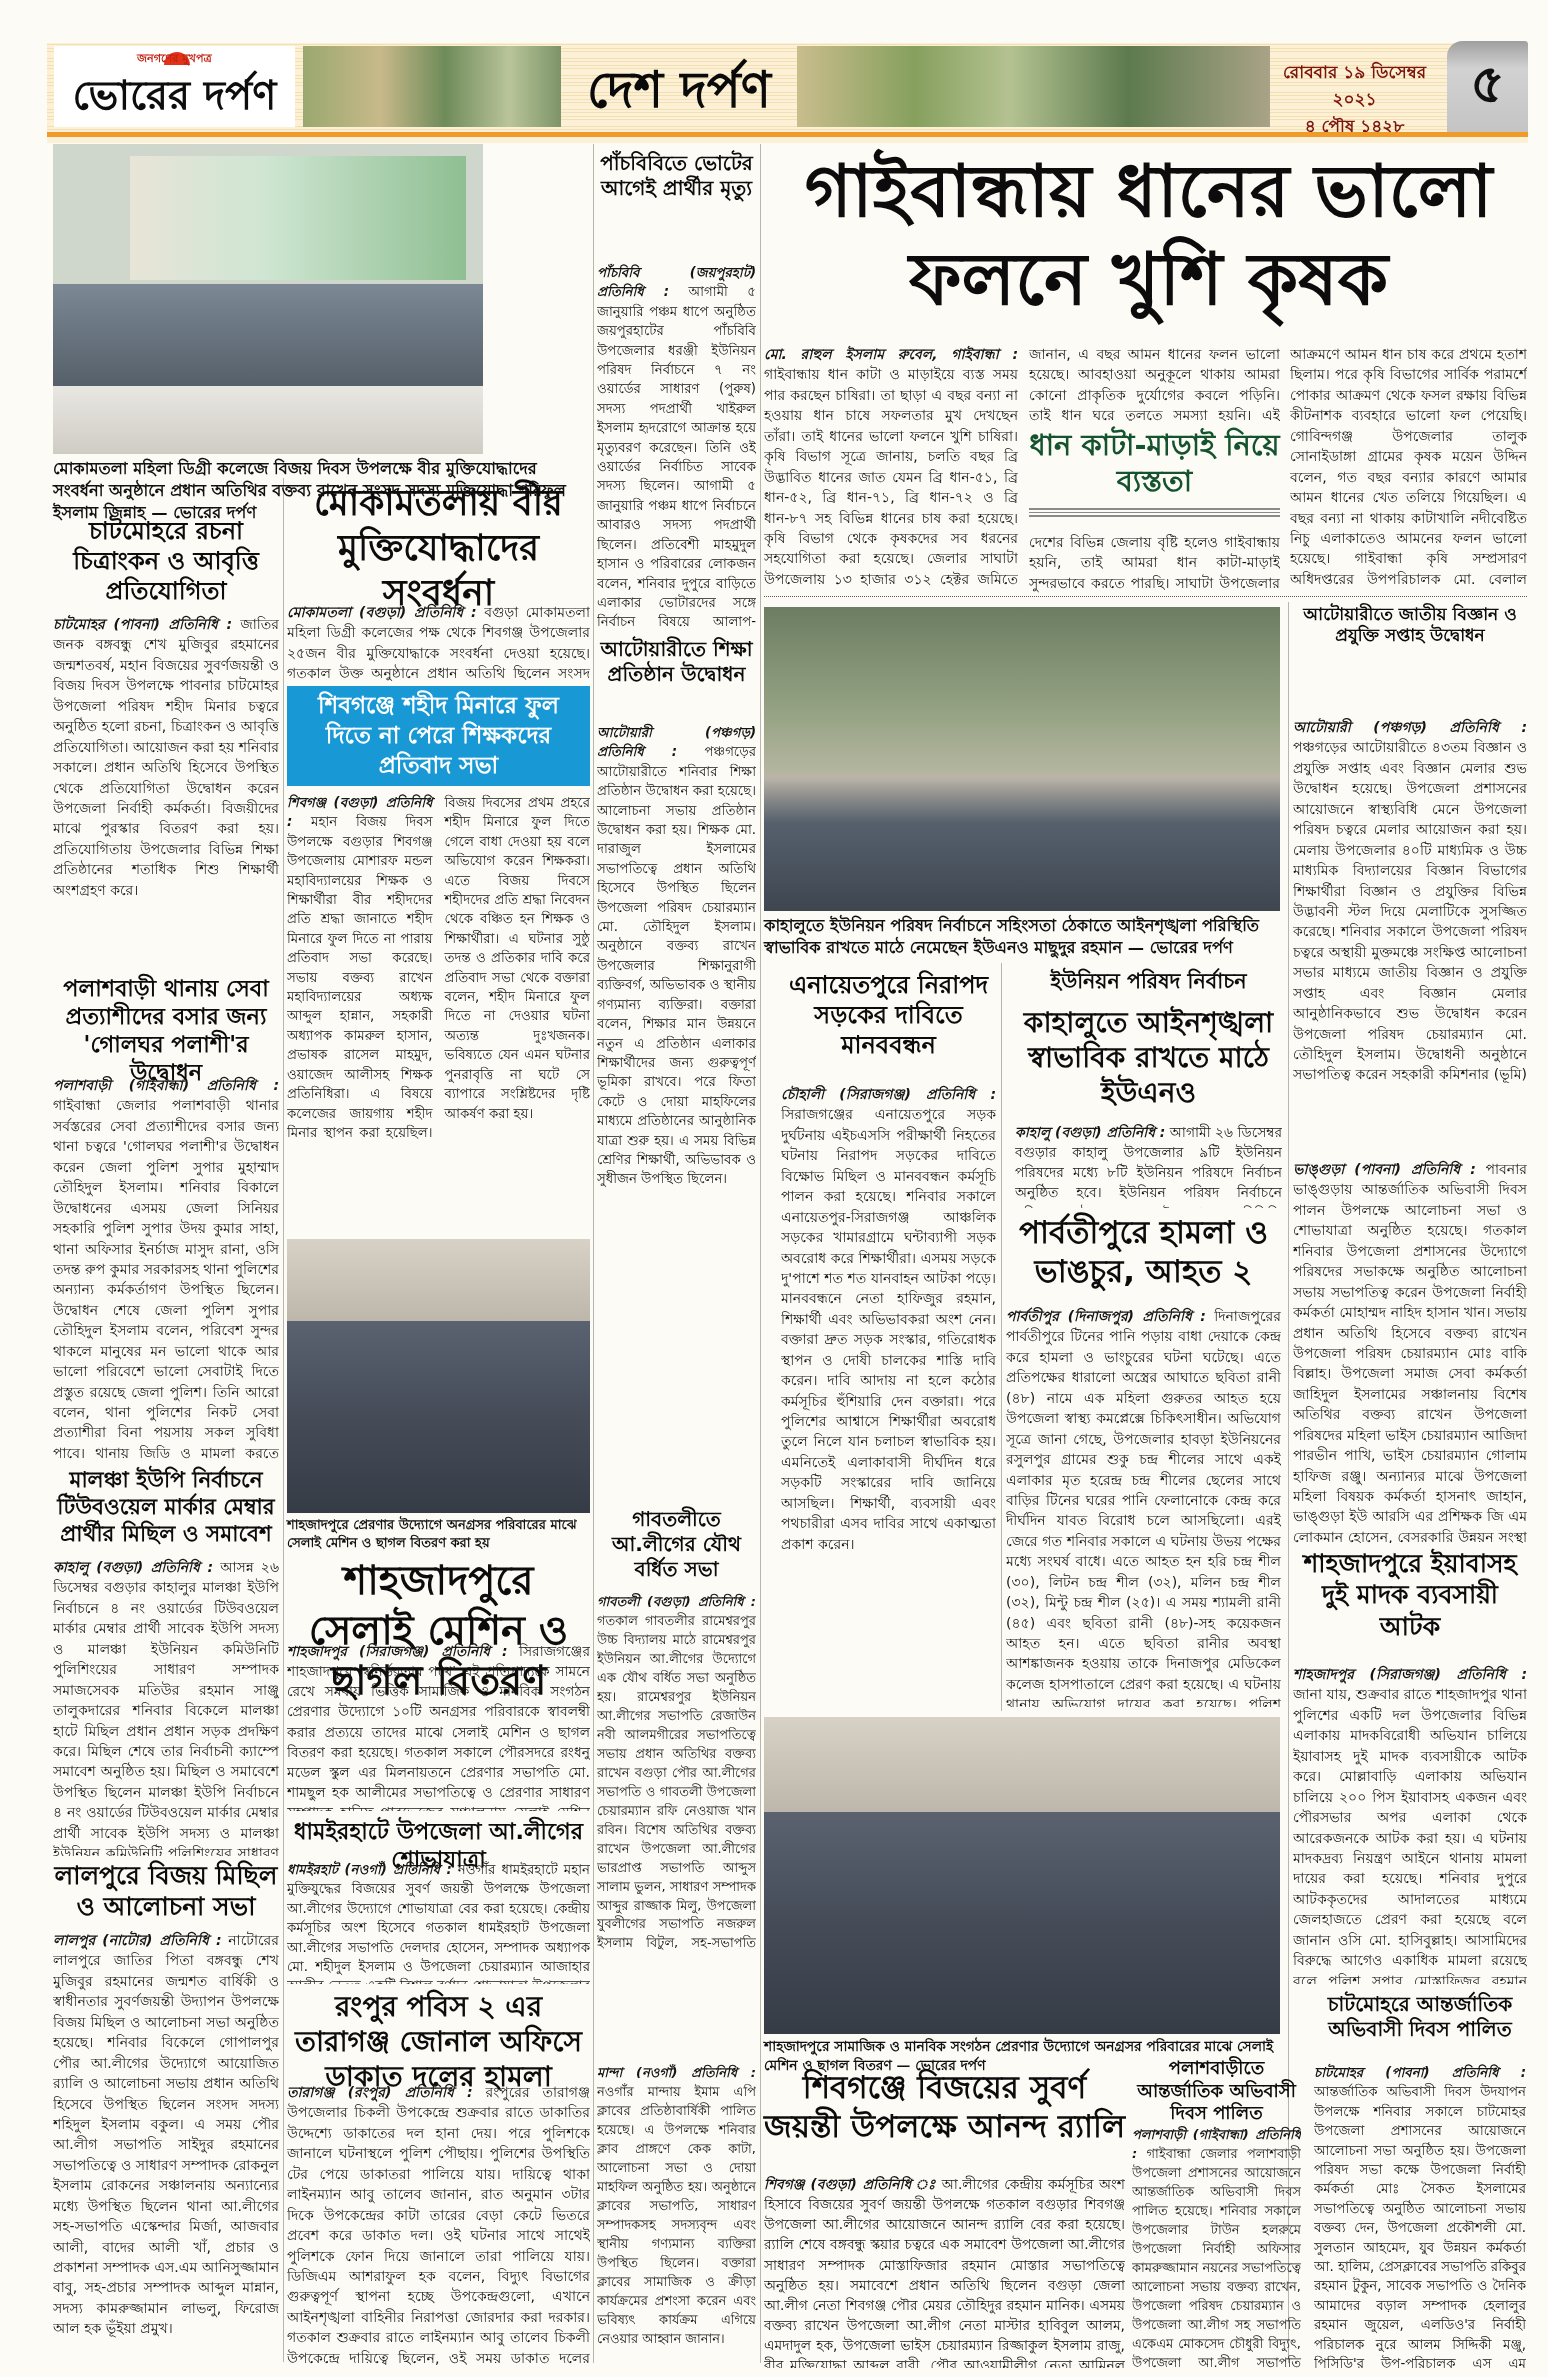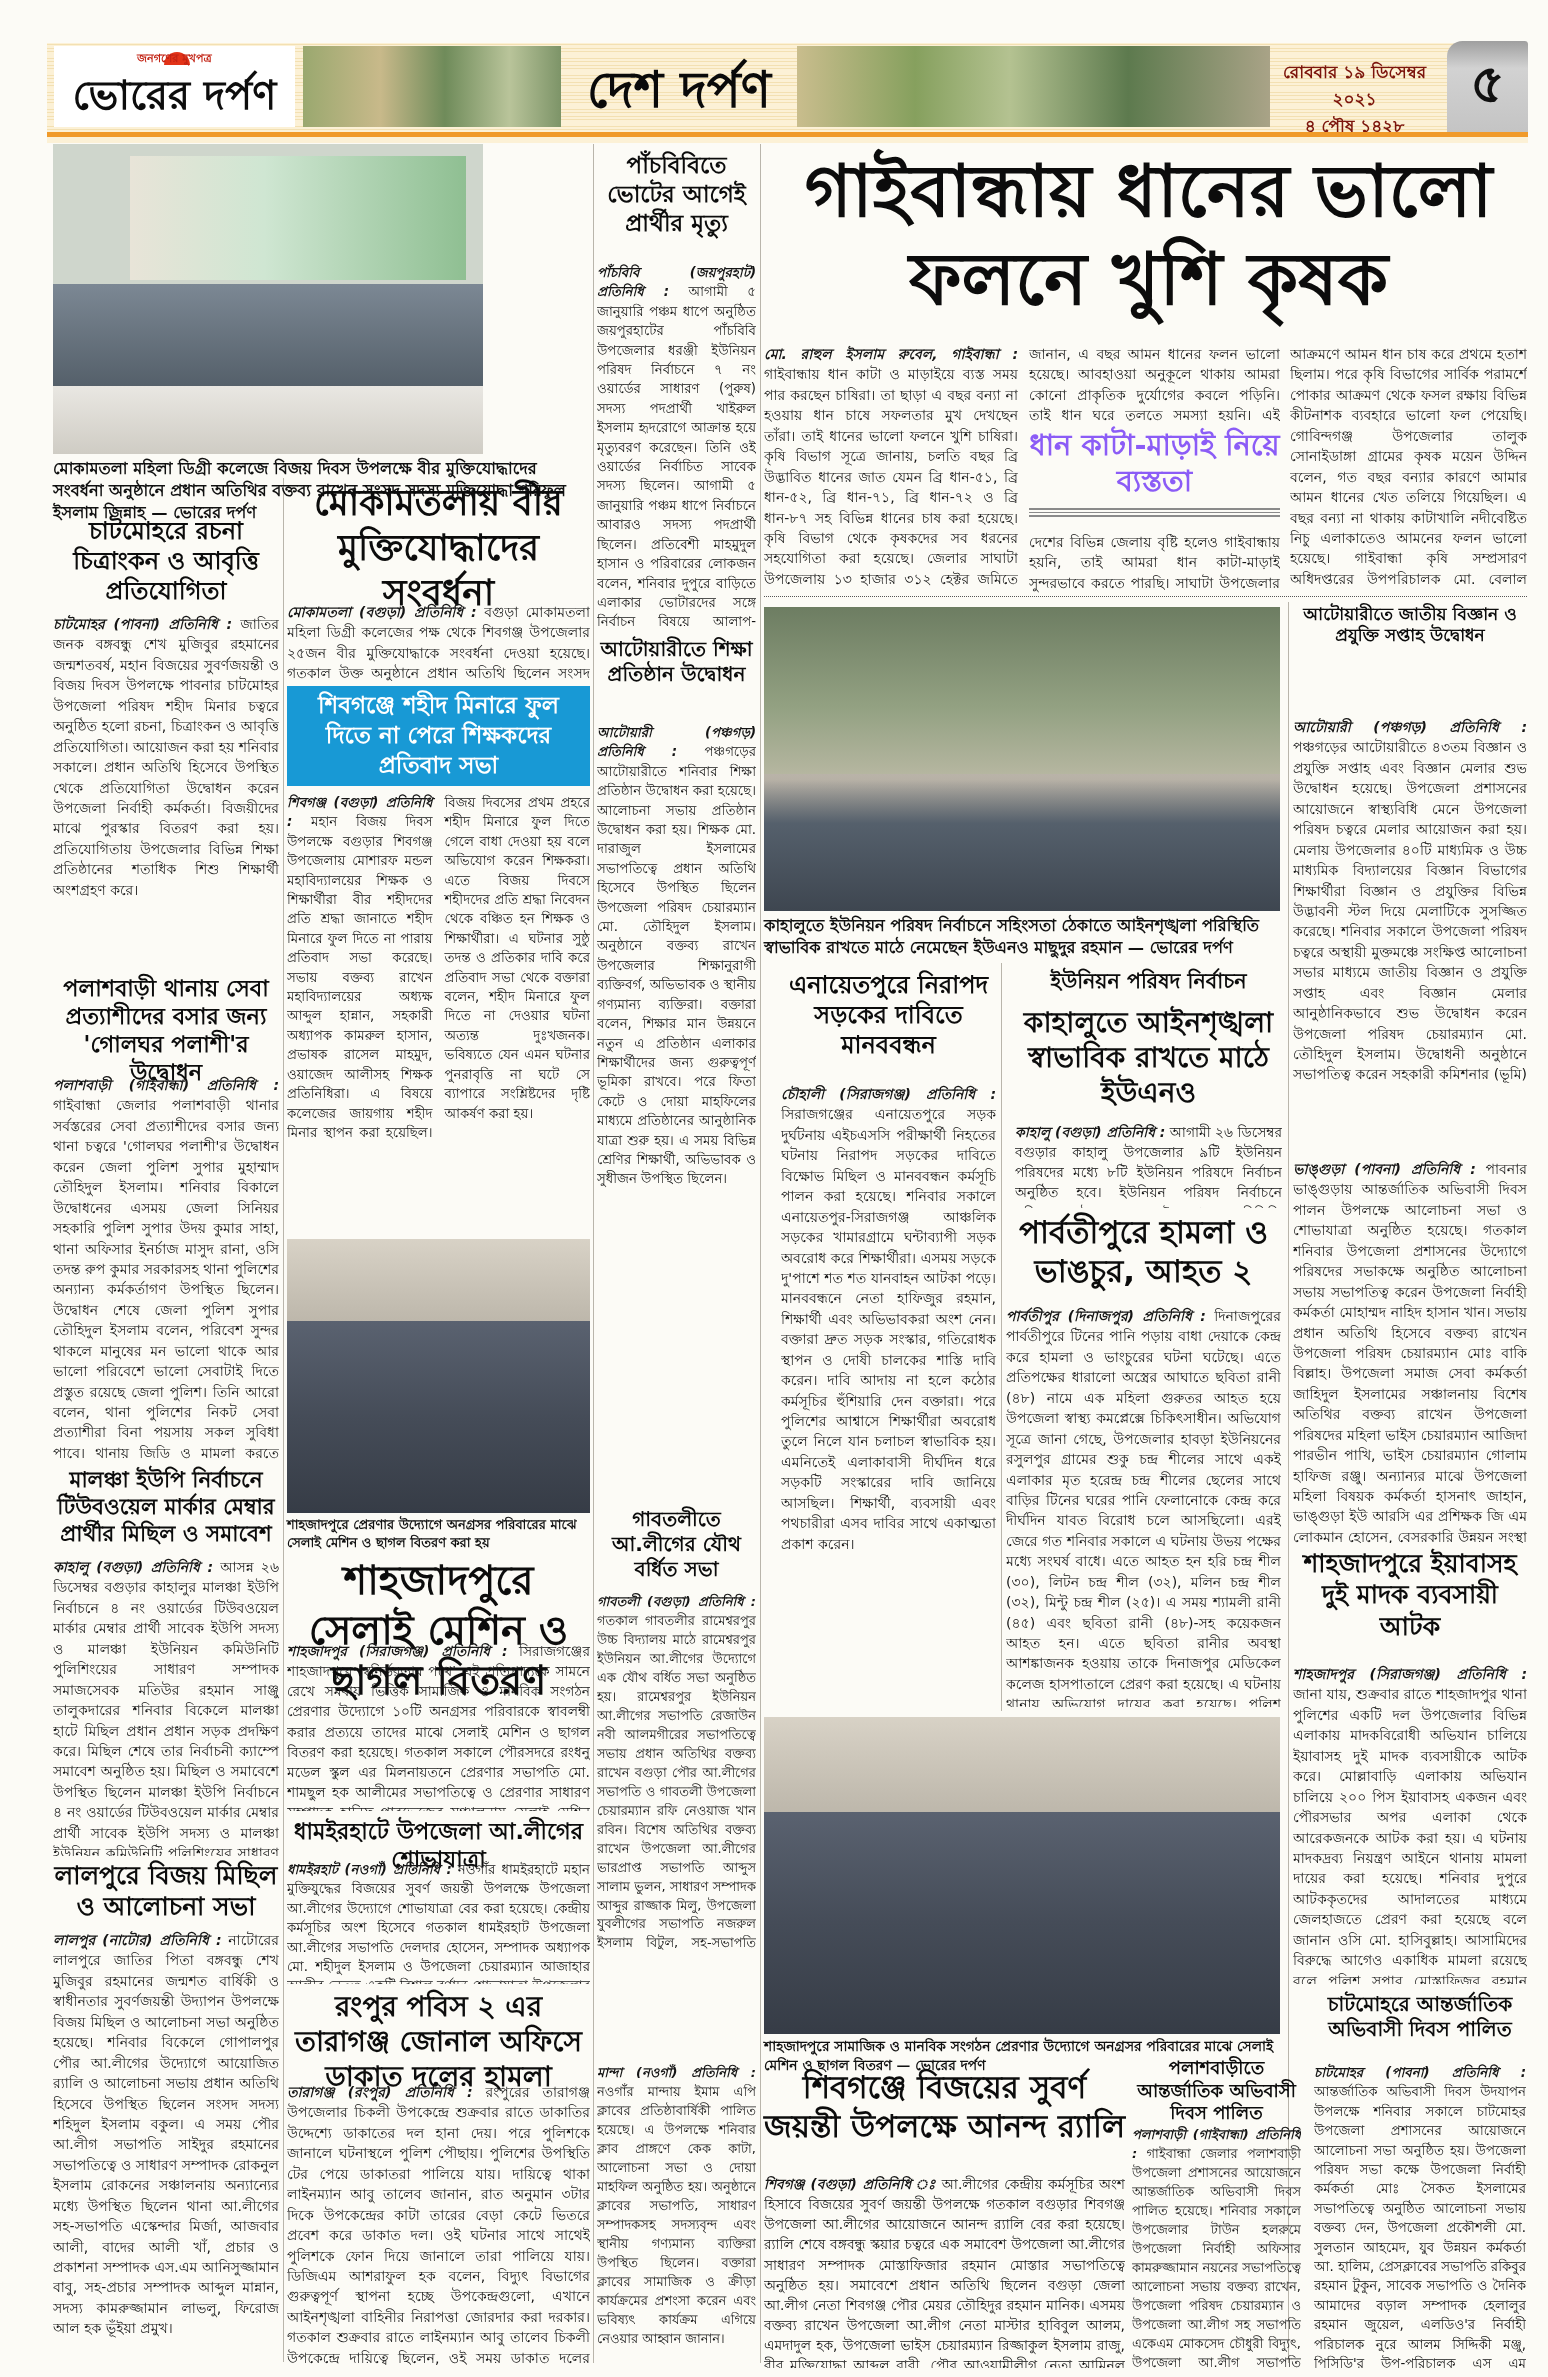--- a/index.html
+++ b/index.html
@@ -22,21 +22,21 @@
   .orange-rule{position:absolute;left:47px;top:132px;width:1481px;height:5.2px;background:#f09a2a;}
   
   .ph{position:absolute;overflow:hidden;}
   .cap{position:absolute;font-family:"DejaVu Serif",serif;font-weight:bold;font-size:16.3px;line-height:1.35;color:#111;}
   .hl{position:absolute;font-weight:800;text-align:center;color:#0c0c0c;line-height:1.25;}
   .bd{position:absolute;font-size:14px;line-height:1.46;text-align:justify;overflow:hidden;}
   .bd .by{font-weight:bold;font-style:italic;}
   .rule-v{position:absolute;width:0.9px;background:#b9b5ab;}
   .dotted{position:absolute;border-top:1.7px dotted #555;}
   .bluebox{position:absolute;background:#1899d5;color:#fff;font-weight:800;text-align:center;display:flex;align-items:center;justify-content:center;}
-  .midbox{position:absolute;text-align:center;font-weight:800;color:#8b5cf6;}
+  .midbox{position:absolute;text-align:center;font-weight:800;color:#14532d;}
   .midbox .bars{margin-top:8.6px;border-top:2.6px solid #8a8a8a;border-bottom:2.6px solid #8a8a8a;height:5.2px;background:linear-gradient(180deg,transparent 0 1.7px,#8a8a8a 1.7px 3.4px,transparent 3.4px);}
   
   .ph .banner{position:absolute;left:18%;top:4%;width:78%;height:40%;background:linear-gradient(90deg,#e8e4d8,#cfe6d2 40%,#8fbf92);}
   .ph .people{position:absolute;bottom:0;width:100%;height:55%;background:linear-gradient(180deg,#7c8894,#4e5963 70%,#3c444d);}
   .ph .table{position:absolute;bottom:0;width:100%;height:22%;background:linear-gradient(180deg,#e9e7e2,#cfccc4);}
   .ph .road{position:absolute;bottom:0;width:100%;height:45%;background:linear-gradient(180deg,#b9b3a8,#8e887d);}
   .ph .trees{position:absolute;top:0;width:100%;height:55%;background:linear-gradient(180deg,#6d7d62,#93a182 60%,#b5b6a0);}
   .ph .crowd{position:absolute;bottom:0;width:100%;height:70%;background:linear-gradient(180deg,#5a6270,#454c58 50%,#363c46);}
   .ph .wall{position:absolute;top:0;width:100%;height:30%;background:linear-gradient(180deg,#d8d2c6,#bdb7ab);}
 </style>
@@ -84,21 +84,21 @@
   </div>
   <div class="bd" style="left:1029px;top:344px;width:251px;height:77px;">জানান, এ বছর আমন ধানের ফলন ভালো হয়েছে। আবহাওয়া অনুকূলে থাকায় আমরা কোনো প্রাকৃতিক দুর্যোগের কবলে পড়িনি। তাই ধান ঘরে তুলতে সমস্যা হয়নি। এই ইউনিয়নের কৃষক আব্দুল মতিন বলেন, এ বছর ধান চাষে ভালো ফলন পেয়েছি। চলতি মাসে</div>
   <div class="midbox" style="left:1029px;top:427px;width:251px;height:96px;font-size:29px;line-height:1.25;">
     <div>ধান কাটা-মাড়াই নিয়ে ব্যস্ততা</div>
     <div class="bars"></div>
   </div>
   <div class="bd" style="left:1029px;top:532px;width:251px;height:62px;">দেশের বিভিন্ন জেলায় বৃষ্টি হলেও গাইবান্ধায় হয়নি, তাই আমরা ধান কাটা-মাড়াই সুন্দরভাবে করতে পারছি। সাঘাটা উপজেলার গাছবাড়ি গ্রামের কৃষক আব্দুল আউয়াল বলেন, পোকার</div>
   <div class="bd" style="left:1290px;top:344px;width:237px;height:249px;">আক্রমণে আমন ধান চাষ করে প্রথমে হতাশ ছিলাম। পরে কৃষি বিভাগের সার্বিক পরামর্শে পোকার আক্রমণ থেকে ফসল রক্ষায় বিভিন্ন কীটনাশক ব্যবহারে ভালো ফল পেয়েছি। গোবিন্দগঞ্জ উপজেলার তালুক সোনাইডাঙ্গা গ্রামের কৃষক ময়েন উদ্দিন বলেন, গত বছর বন্যার কারণে আমার আমন ধানের খেত তলিয়ে গিয়েছিল। এ বছর বন্যা না থাকায় কাটাখালি নদীবেষ্টিত নিচু এলাকাতেও আমনের ফলন ভালো হয়েছে। গাইবান্ধা কৃষি সম্প্রসারণ অধিদপ্তরের উপপরিচালক মো. বেলাল হোসেন বলেন, এ বছর আমনের বাম্পার ফলন হয়েছে। কৃষকদের পরামর্শ দিতে মাঠপর্যায়ে কৃষি কর্মকর্তারা কাজ করছেন। রোপা আমন কাটার কাজ এগিয়ে চলেছে। জেলার ৭ উপজেলায় ১ লাখ ২৯ হাজার ৪৮০ হেক্টর জমিতে আমন চাষ করা হয়েছে। উৎপাদন লক্ষ্যমাত্রা ধরা হয়েছে ১ লাখ ২৮ হাজার ৯০ মেট্রিক টন।</div>
   <div class="dotted" style="left:764px;top:596px;width:763px;"></div>
 
-  <div class="hl" style="left:597px;top:151px;width:159px;height:108px;font-size:23px;">পাঁচবিবিতে ভোটের আগেই প্রার্থীর মৃত্যু</div>
+  <div class="hl" style="left:597px;top:151px;width:159px;height:108px;font-size:20px;">পাঁচবিবিতে ভোটের আগেই প্রার্থীর মৃত্যু</div>
   <div class="bd" style="left:597px;top:263px;width:159px;height:370px;font-size:13.3px;">
     <span class="by">পাঁচবিবি (জয়পুরহাট) প্রতিনিধি :</span>
     <span>আগামী ৫ জানুয়ারি পঞ্চম ধাপে অনুষ্ঠিত জয়পুরহাটের পাঁচবিবি উপজেলার ধরঞ্জী ইউনিয়ন পরিষদ নির্বাচনে ৭ নং ওয়ার্ডের সাধারণ (পুরুষ) সদস্য পদপ্রার্থী খাইরুল ইসলাম হৃদরোগে আক্রান্ত হয়ে মৃত্যুবরণ করেছেন। তিনি ওই ওয়ার্ডের নির্বাচিত সাবেক সদস্য ছিলেন। আগামী ৫ জানুয়ারি পঞ্চম ধাপে নির্বাচনে আবারও সদস্য পদপ্রার্থী ছিলেন। প্রতিবেশী মাহমুদুল হাসান ও পরিবারের লোকজন বলেন, শনিবার দুপুরে বাড়িতে এলাকার ভোটারদের সঙ্গে নির্বাচন বিষয়ে আলাপ-আলোচনা করছিল। হঠাৎ বুকের ব্যথা অনুভব হলে পরিবারের লোকে দ্রুত তাকে জয়পুরহাট সরকারি আধুনিক হাসপাতালে ভর্তি করে। এসময় দায়িত্বরত ডাক্তার তাকে মৃত ঘোষণা করেন। খাইরুল উপজেলা বৈবকনন্দনপুর গ্রামের মৃত সবির উদ্দিনের ছেলে। পাঁচবিবি উপজেলা নির্বাচন কর্মকর্তা শহিদুল ইসলাম বলেন, নির্বাচনের আগে যদি কোন চেয়ারম্যান প্রার্থী মারা যায় সেক্ষেত্রে নির্বাচন স্থগিত হত। যেহেতু খাইরুল ইউপি সদস্য প্রার্থী ছিলেন সেক্ষেত্রে নির্বাচন স্থগিত হবে না।</span>
   </div>
 
   <div class="hl" style="left:53px;top:516px;width:226px;height:95px;font-size:24px;">চাটমোহরে রচনা চিত্রাংকন ও আবৃত্তি প্রতিযোগিতা</div>
   <div class="bd" style="left:53px;top:614px;width:226px;height:354px;">
     <span class="by">চাটমোহর (পাবনা) প্রতিনিধি :</span>
     <span>জাতির জনক বঙ্গবন্ধু শেখ মুজিবুর রহমানের জন্মশতবর্ষ, মহান বিজয়ের সুবর্ণজয়ন্তী ও বিজয় দিবস উপলক্ষে পাবনার চাটমোহর উপজেলা পরিষদ শহীদ মিনার চত্বরে অনুষ্ঠিত হলো রচনা, চিত্রাংকন ও আবৃত্তি প্রতিযোগিতা। আয়োজন করা হয় শনিবার সকালে। প্রধান অতিথি হিসেবে উপস্থিত থেকে প্রতিযোগিতা উদ্বোধন করেন উপজেলা নির্বাহী কর্মকর্তা। বিজয়ীদের মাঝে পুরস্কার বিতরণ করা হয়। প্রতিযোগিতায় উপজেলার বিভিন্ন শিক্ষা প্রতিষ্ঠানের শতাধিক শিশু শিক্ষার্থী অংশগ্রহণ করে।</span>
   </div>

